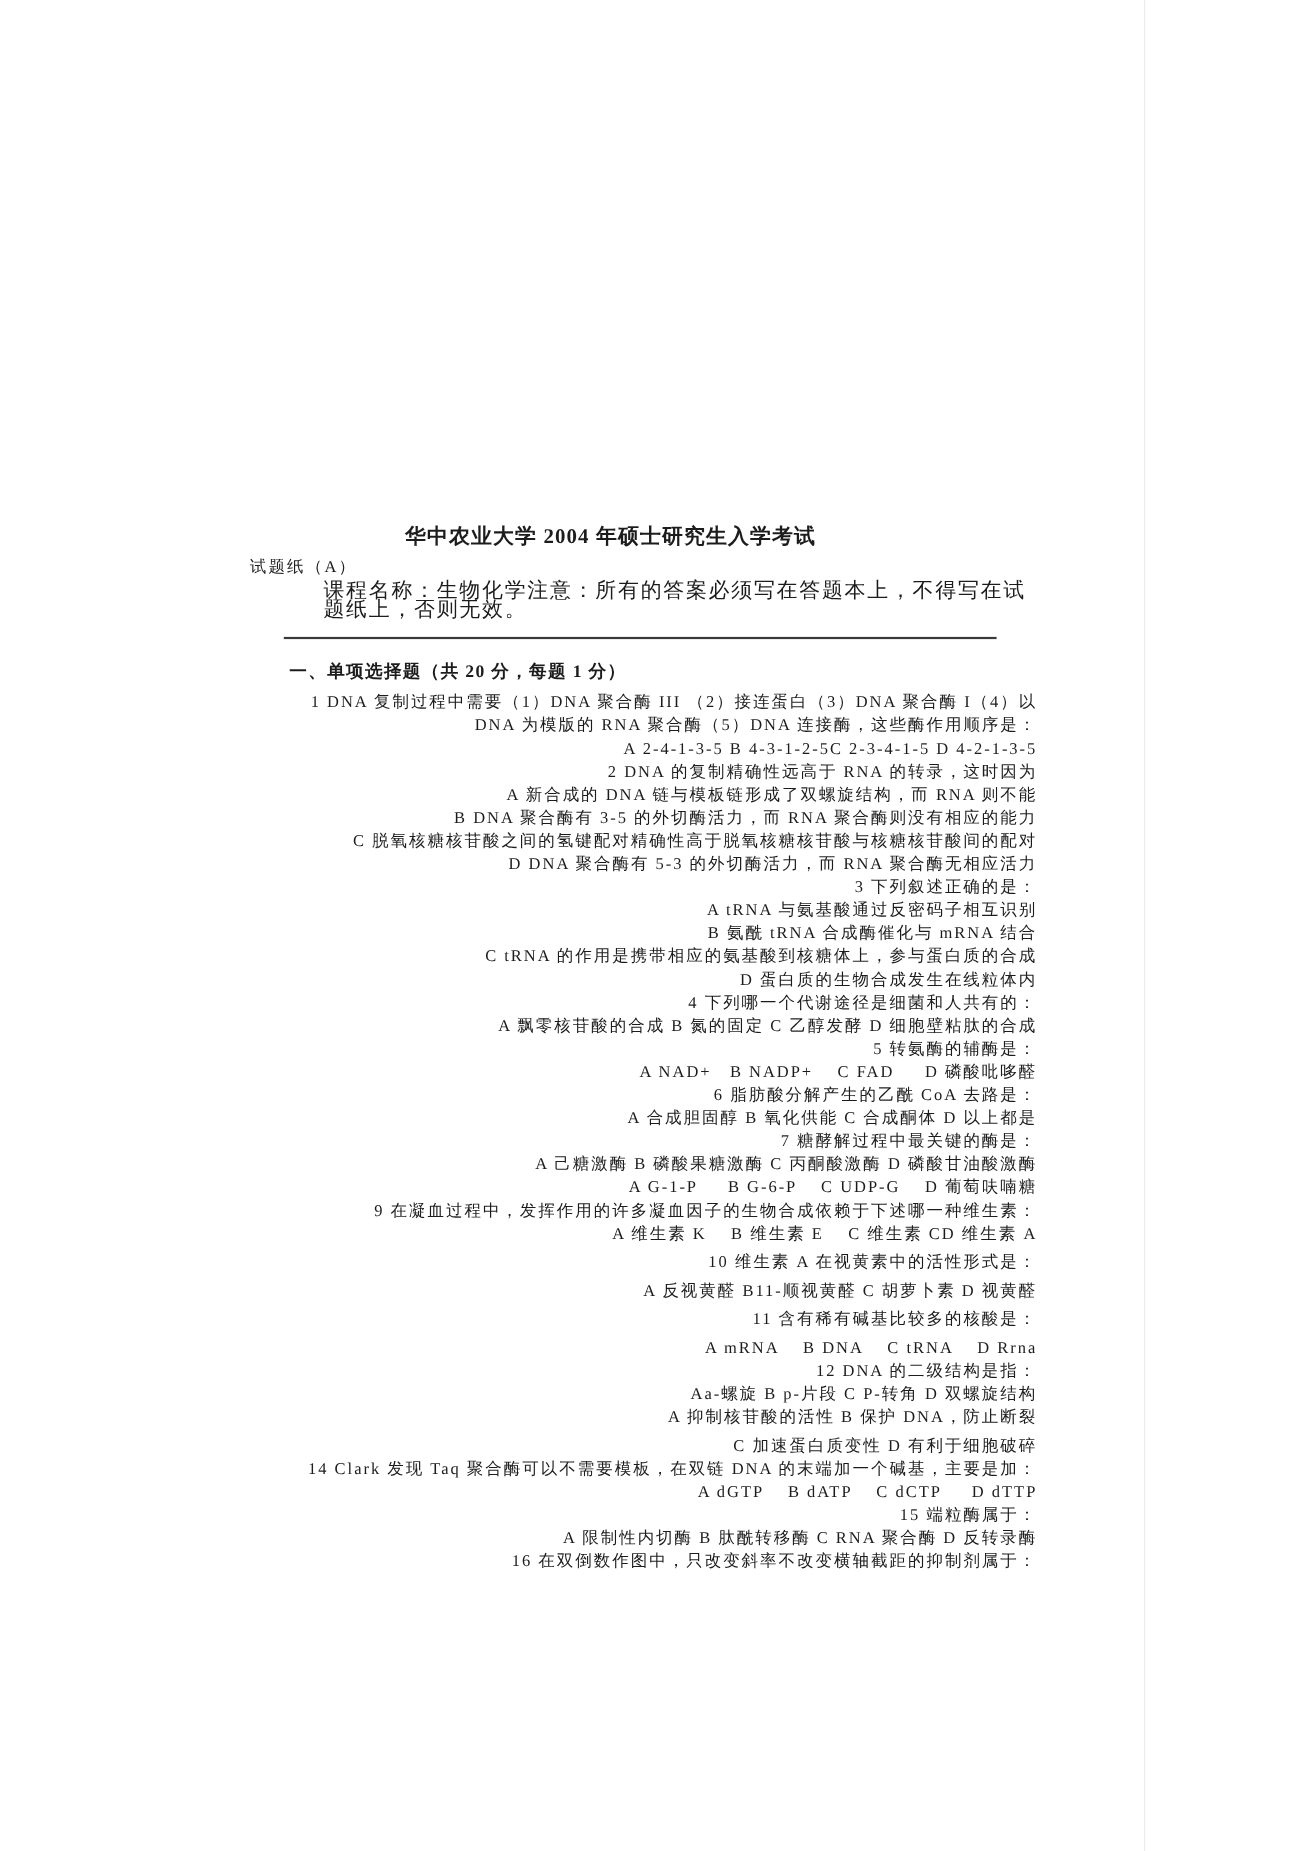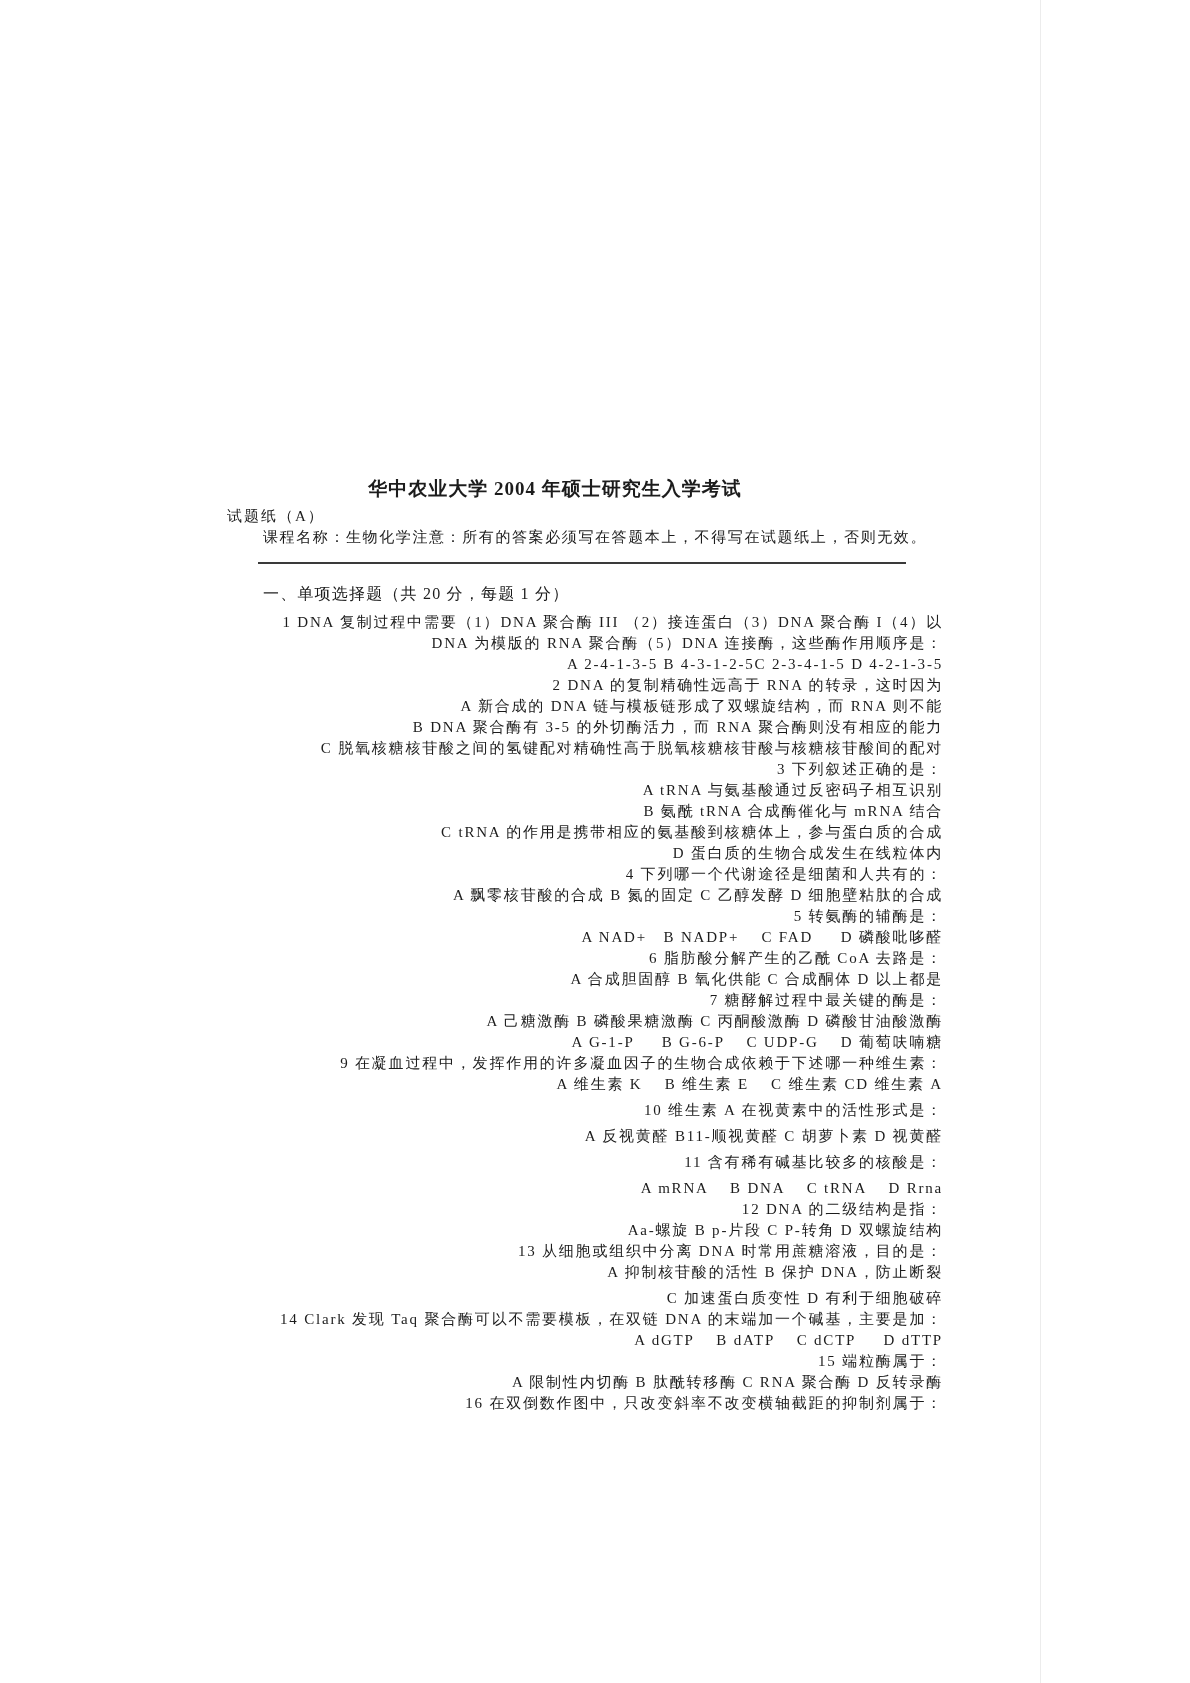--- a/index.html
+++ b/index.html
@@ -38,35 +38,36 @@
   .paper-label {
     text-align: left;
     transform: translateX(-36px);
     font-size: 15px;
     letter-spacing: 2px;
     line-height: 17px;
     margin-top: 8px;
     white-space: pre-wrap;
   }
   .course-note {
-    font-size: 15px;
+    font-size: 19px;
     letter-spacing: 1.6px;
     line-height: 17px;
     margin-top: 4px;
     white-space: pre-wrap;
+    margin-left: 31px;
   }
   .rule {
     border: none;
     border-top: 2px solid #3a3a3a;
     width: 648px;
     margin: 16px 0 0 -5px;
   }
   .section-heading {
     font-size: 16px;
-    font-weight: 400;
+    font-weight: 700;
     letter-spacing: 1.2px;
     line-height: 19px;
     margin-top: 20px;
     white-space: pre-wrap;
   }
   .lines { margin-top: 9px; text-align: right; }
   .line {
     font-size: 15px;
     letter-spacing: 1.8px;
     line-height: 21px;
@@ -86,20 +87,21 @@
     <hr class="rule">
     <div class="section-heading">一、单项选择题（共 20 分，每题 1 分）</div>
     <div class="lines">
         <div class="line">1 DNA 复制过程中需要（1）DNA 聚合酶 III （2）接连蛋白（3）DNA 聚合酶 I（4）以</div>
         <div class="line">DNA 为模版的 RNA 聚合酶（5）DNA 连接酶，这些酶作用顺序是：</div>
         <div class="line">A 2-4-1-3-5 B 4-3-1-2-5C 2-3-4-1-5 D 4-2-1-3-5</div>
         <div class="line">2 DNA 的复制精确性远高于 RNA 的转录，这时因为</div>
         <div class="line">A 新合成的 DNA 链与模板链形成了双螺旋结构，而 RNA 则不能</div>
         <div class="line">B DNA 聚合酶有 3-5 的外切酶活力，而 RNA 聚合酶则没有相应的能力</div>
         <div class="line">C 脱氧核糖核苷酸之间的氢键配对精确性高于脱氧核糖核苷酸与核糖核苷酸间的配对</div>
+        <div class="line">D DNA 聚合酶有 5-3 的外切酶活力，而 RNA 聚合酶无相应活力</div>
         <div class="line">3 下列叙述正确的是：</div>
         <div class="line">A tRNA 与氨基酸通过反密码子相互识别</div>
         <div class="line">B 氨酰 tRNA 合成酶催化与 mRNA 结合</div>
         <div class="line">C tRNA 的作用是携带相应的氨基酸到核糖体上，参与蛋白质的合成</div>
         <div class="line">D 蛋白质的生物合成发生在线粒体内</div>
         <div class="line">4 下列哪一个代谢途径是细菌和人共有的：</div>
         <div class="line">A 飘零核苷酸的合成 B 氮的固定 C 乙醇发酵 D 细胞壁粘肽的合成</div>
         <div class="line">5 转氨酶的辅酶是：</div>
         <div class="line">A NAD+   B NADP+    C FAD     D 磷酸吡哆醛</div>
         <div class="line">6 脂肪酸分解产生的乙酰 CoA 去路是：</div>
@@ -108,21 +110,20 @@
         <div class="line">A 己糖激酶 B 磷酸果糖激酶 C 丙酮酸激酶 D 磷酸甘油酸激酶</div>
         <div class="line">A G-1-P     B G-6-P    C UDP-G    D 葡萄呋喃糖</div>
         <div class="line">9 在凝血过程中，发挥作用的许多凝血因子的生物合成依赖于下述哪一种维生素：</div>
         <div class="line">A 维生素 K    B 维生素 E    C 维生素 CD 维生素 A</div>
         <div class="line gap">10 维生素 A 在视黄素中的活性形式是：</div>
         <div class="line gap">A 反视黄醛 B11-顺视黄醛 C 胡萝卜素 D 视黄醛</div>
         <div class="line gap">11 含有稀有碱基比较多的核酸是：</div>
         <div class="line gap">A mRNA    B DNA    C tRNA    D Rrna</div>
         <div class="line">12 DNA 的二级结构是指：</div>
         <div class="line">Aa-螺旋 B p-片段 C P-转角 D 双螺旋结构</div>
-        <div class="line">13 从细胞或组织中分离 DNA 时常用蔗糖溶液，目的是：</div>
         <div class="line">A 抑制核苷酸的活性 B 保护 DNA，防止断裂</div>
         <div class="line gap">C 加速蛋白质变性 D 有利于细胞破碎</div>
         <div class="line">14 Clark 发现 Taq 聚合酶可以不需要模板，在双链 DNA 的末端加一个碱基，主要是加：</div>
         <div class="line">A dGTP    B dATP    C dCTP     D dTTP</div>
         <div class="line">15 端粒酶属于：</div>
         <div class="line">A 限制性内切酶 B 肽酰转移酶 C RNA 聚合酶 D 反转录酶</div>
         <div class="line">16 在双倒数作图中，只改变斜率不改变横轴截距的抑制剂属于：</div>
       </div>
   </div>
 </div>

